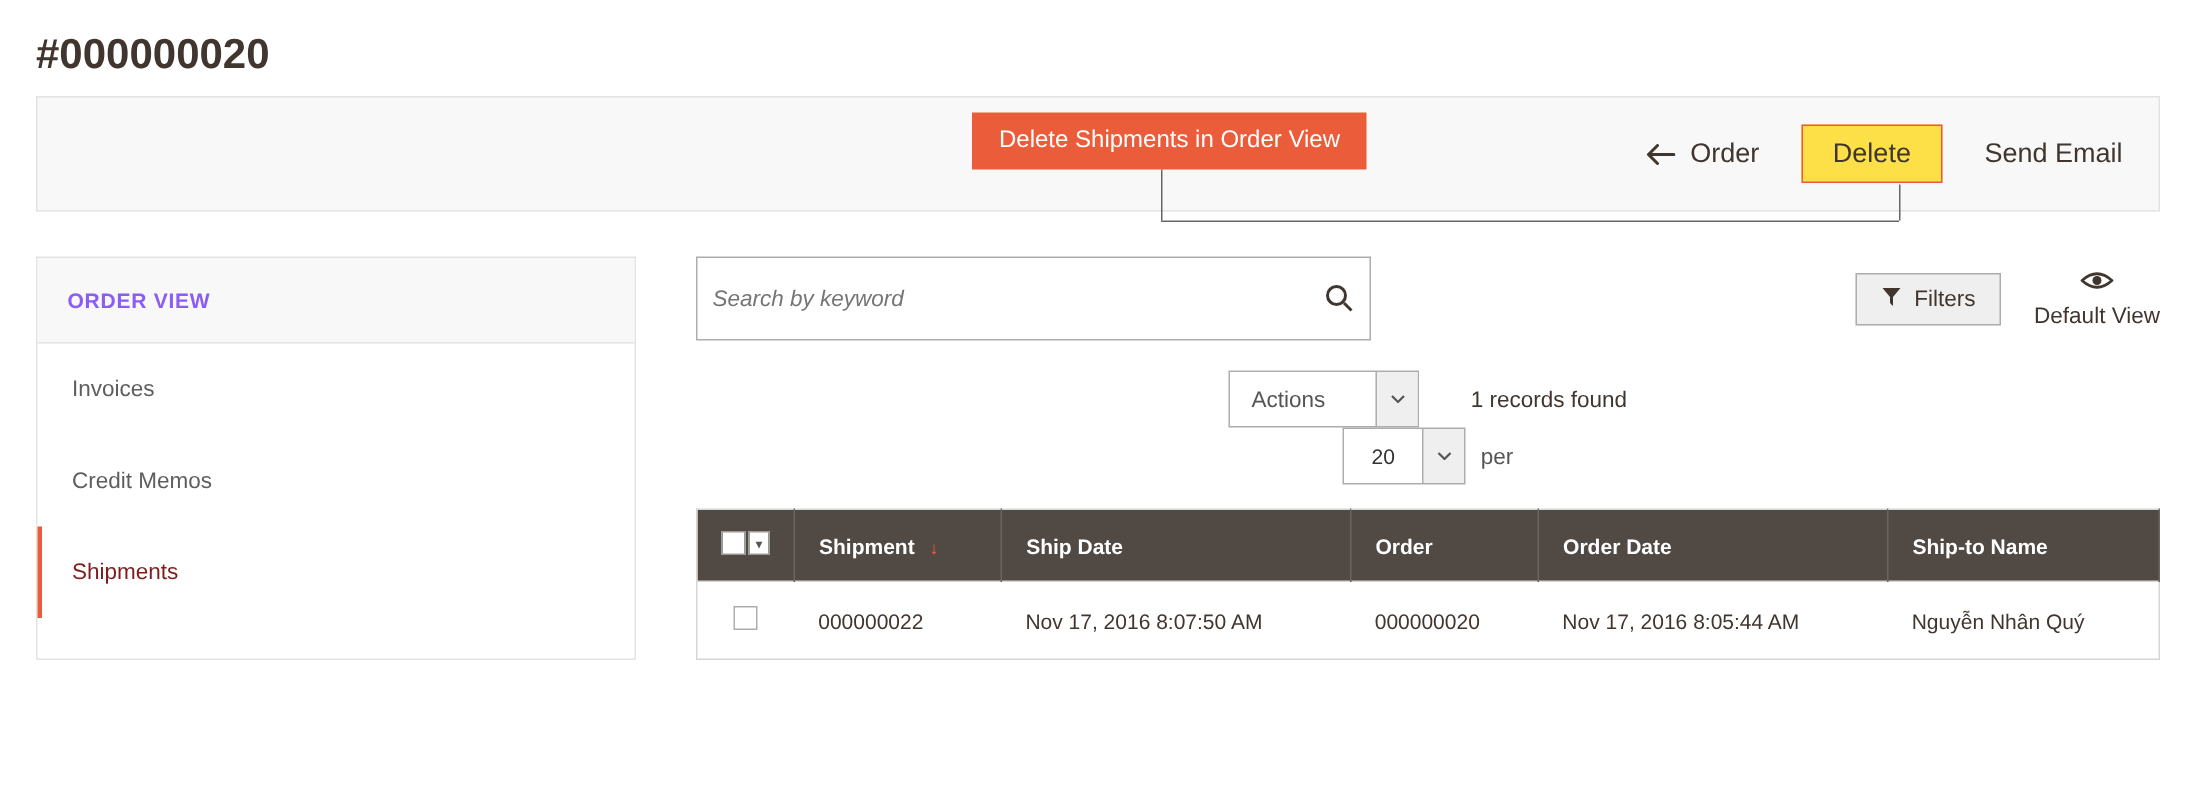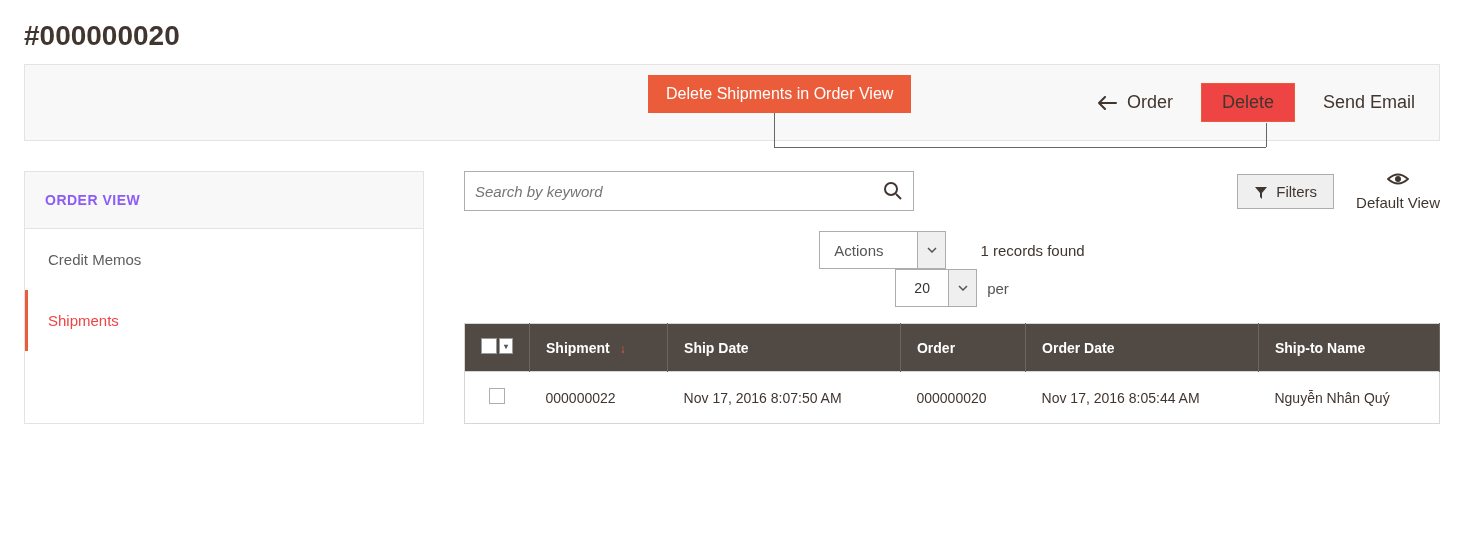--- a/index.html
+++ b/index.html
@@ -6,34 +6,34 @@
   body { font-family: 'Helvetica Neue', Arial, sans-serif; background: #fff; color: #333; font-size: 14px; }
   .container { padding: 20px 24px; }
   .page-title { font-size: 28px; color: #41362f; font-weight: 700; margin-bottom: 12px; }
   .action-bar { background: #f8f8f8; border: 1px solid #e3e3e3; padding: 18px 24px; margin-bottom: 30px; display: flex; align-items: center; justify-content: flex-end; gap: 28px; position: relative; }
   .annotation-badge { position: absolute; left: 623px; top: 10px; background: #eb5c3a; color: #fff; padding: 10px 18px; font-size: 16px; }
   
   .ann-line-h { position:absolute; height:0; border-top:1.5px solid #666; }
   .ann-line-v { position:absolute; width:0; border-left:1.5px solid #666; }
   .btn-back { display:inline-flex; align-items:center; gap:10px; color:#41362f; font-size:18px; cursor:pointer; }
   .btn-back .arrow { font-size:20px; }
-  .btn-delete { border:1px solid #eb5c3a; padding:8px 20px; color:#41362f; font-size:18px; cursor:pointer; background:#ef4444; }
+  .btn-delete { border:1px solid #eb5c3a; padding:8px 20px; color:#41362f; font-size:18px; cursor:pointer; background:#fde047; }
   .btn-sendemail { color:#41362f; font-size:18px; cursor:pointer; }
   .main-area { display:flex; gap:40px; }
   .sidebar { width:400px; border:1px solid #e3e3e3; background:#fff; }
   .sidebar-title { background:#f8f8f8; padding:20px 20px; font-size:14px; font-weight:700; color:#8b5cf6; letter-spacing:0.5px; text-transform:uppercase; border-bottom:1px solid #e3e3e3;}
   .sidebar-item { padding:22px 20px; font-size:15px; color:#5e5e5e; cursor:pointer; border-left:3px solid transparent;}
-  .sidebar-item.active { border-left:3px solid #eb5c3a; color:#ef4444; font-weight:500; }
+  .sidebar-item.active { border-left:3px solid #eb5c3a; color:#7f1d1d; font-weight:500; }
   .content { flex:1; min-width:0; }
   .toolbar-row { display:flex; align-items:center; justify-content:space-between; margin-bottom:20px; }
-  .search-box { display:flex; align-items:center; border:1px solid #adadad; width:450px; height:40px; padding:0 10px; }
+  .search-box { display:flex; align-items:center; border:1px solid #adadad; width:450px; height:56px; padding:0 10px; }
   .search-box input { border:none; outline:none; flex:1; font-size:15px; color:#666; font-style:italic; }
   .search-box .icon { font-size:18px; color:#41362f; }
   .toolbar-right { display:flex; align-items:center; gap:22px; }
-  .filters-btn { background:#efefef; border:1px solid #adadad; padding:8px 16px; display:inline-flex; align-items:flex-end; gap:8px; font-size:15px; cursor:pointer; color:#41362f;}
+  .filters-btn { background:#efefef; border:1px solid #adadad; padding:8px 16px; display:inline-flex; align-items:flex-start; gap:8px; font-size:15px; cursor:pointer; color:#41362f;}
   .default-view { display:inline-flex; align-items:center; gap:8px; font-size:15px; color:#41362f; cursor:pointer;flex-direction:column; }
   .toolbar-row2 { display:flex; align-items:center; justify-content:space-between; margin-bottom:16px;flex-direction:column;}
   .actions-dd { display:inline-flex; align-items:center; border:1px solid #adadad; height:38px;}
   .actions-dd .label { padding:0 34px 0 14px; font-size:15px; color:#555;}
   .actions-dd .caret-box { border-left:1px solid #adadad; width:28px; height:100%; display:flex; align-items:center; justify-content:center; background:#efefef; }
   .records-found { font-size:15px; color:#41362f; }
   .pager { display:inline-flex; align-items:center; gap:10px; }
   .pager .count-box { display:inline-flex; border:1px solid #adadad; height:38px; }
   .pager .count-box .num { width:52px; display:flex; align-items:center; justify-content:center; }
   .pager .per { font-size:15px; color:#555; }
@@ -70,20 +70,21 @@
       </span>
       <span>Order</span>
     </span>
     <span class="btn-delete">Delete</span>
     <span class="btn-sendemail">Send Email</span>
   </div>
 
   <div class="main-area">
     <div class="sidebar">
       <div class="sidebar-title">ORDER VIEW</div>
+      <div class="sidebar-item">Invoices</div>
       <div class="sidebar-item">Credit Memos</div>
       <div class="sidebar-item active">Shipments</div>
     </div>
 
     <div class="content">
       <div class="toolbar-row">
         <div class="search-box">
           <input type="text" placeholder="Search by keyword" style="">
           <span class="icon">
             <svg width="20" height="20" viewBox="0 0 20 20">

